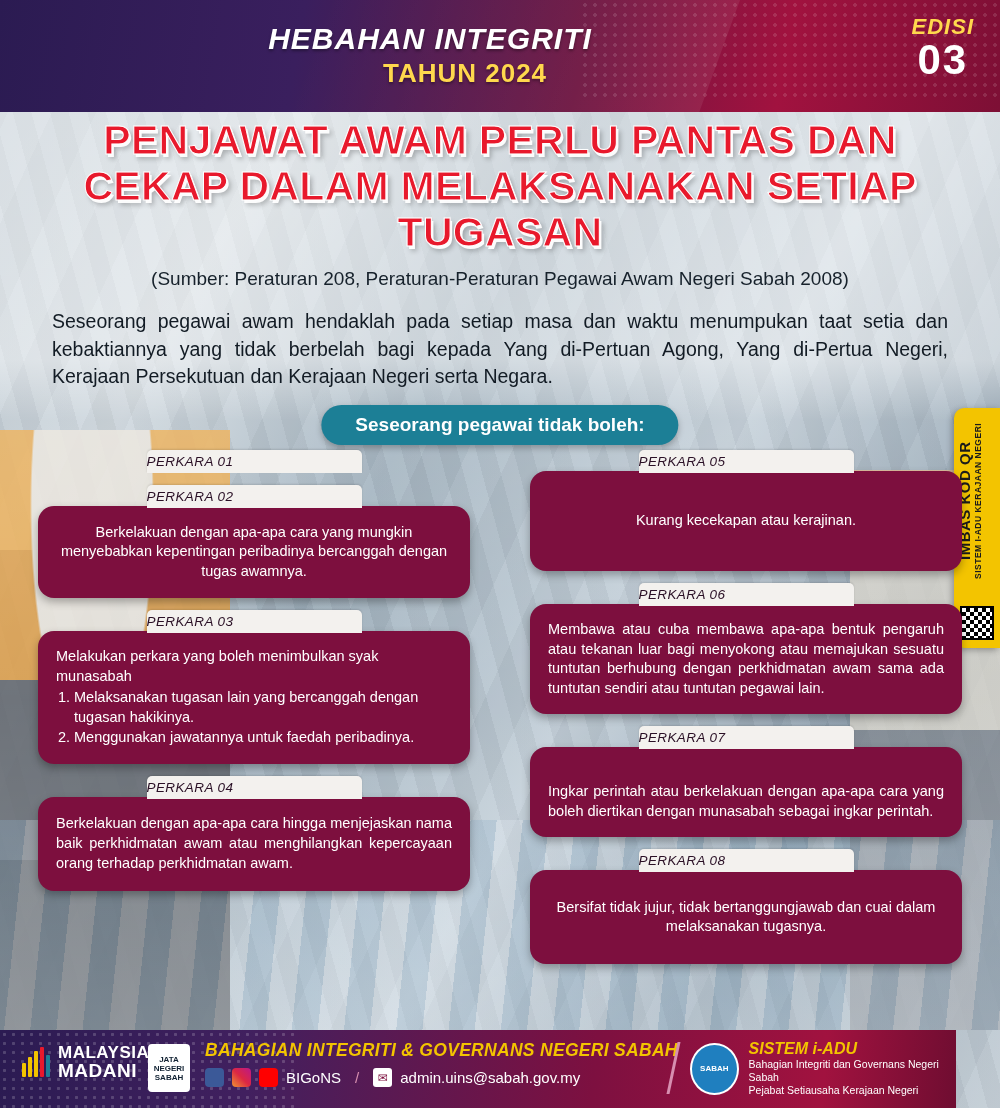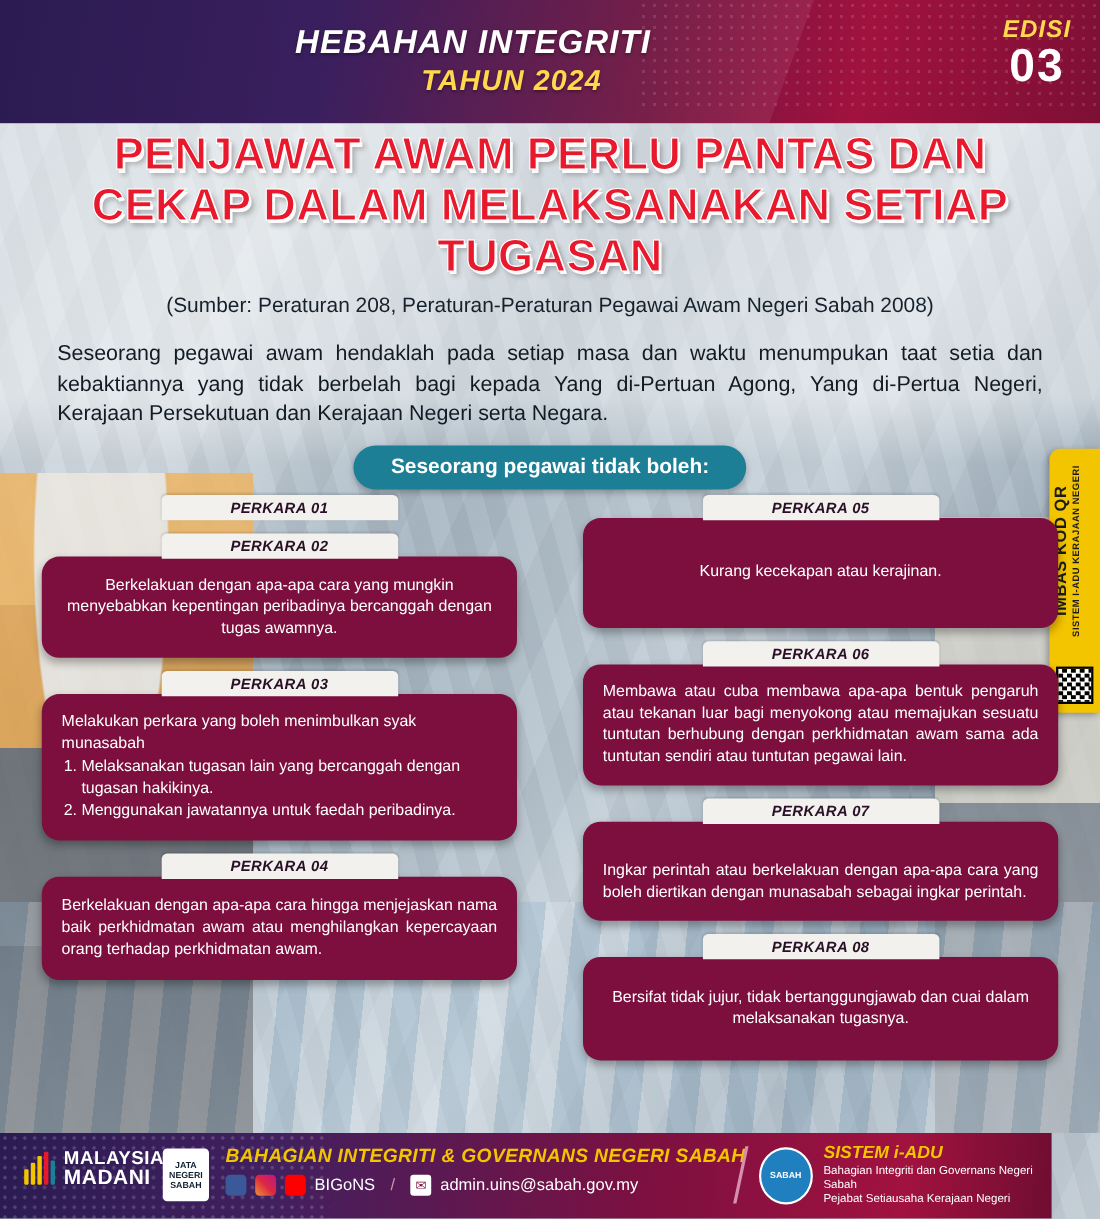--- a/index.html
+++ b/index.html
@@ -79,21 +79,21 @@
     font-size:30px;
     letter-spacing:1px;
     font-style: italic;
     text-shadow: 0 2px 3px rgba(0,0,0,.35);
     padding-right:140px;
   }
   .hdr-sub {
     position:absolute; left:0; right:0; top:58px;
     text-align:center;
     color:#ffd84d;
-    font-weight:bold; font-size:26px; font-style:italic;
+    font-weight:bold; font-size:26px; 
     letter-spacing:1px;
     padding-right:70px;
     text-shadow: 0 2px 3px rgba(0,0,0,.35);
   }
   .edisi-wrap {
     position:absolute; right:26px; top:14px; text-align:center; color:#fff;
   }
   .edisi-label { font-size:22px; font-weight:bold; font-style:italic; color:#ffd84d; letter-spacing:1px;}
   .edisi-num { font-size:42px; font-weight:bold; line-height:.95; letter-spacing:2px;}
 
@@ -130,21 +130,21 @@
   
   .grid {
     position:absolute; left:38px; top:450px; width:924px;
     display:grid; grid-template-columns: 432px 432px; column-gap:60px;
   }
   .col { display:flex; flex-direction:column; }
   .card-block { margin-bottom:12px; position:relative; }
   .card-label {
     width:215px; margin:0 auto 0 auto;
     background:#f3f1ee; color:#2a1026;
-    text-align:center; font-size:13.5px; font-weight:bold; font-style:italic;
+    text-align:left; font-size:13.5px; font-weight:normal; font-style:italic;
     padding:4px 0 4px 0;
     border-radius:5px 5px 0 0;
     position:relative; z-index:3;
     box-shadow:0 -1px 2px rgba(0,0,0,.12);
     letter-spacing:.4px;
   }
   .card-body {
     background:#7d0f3e;
     color:#fff;
     border-radius:16px;

